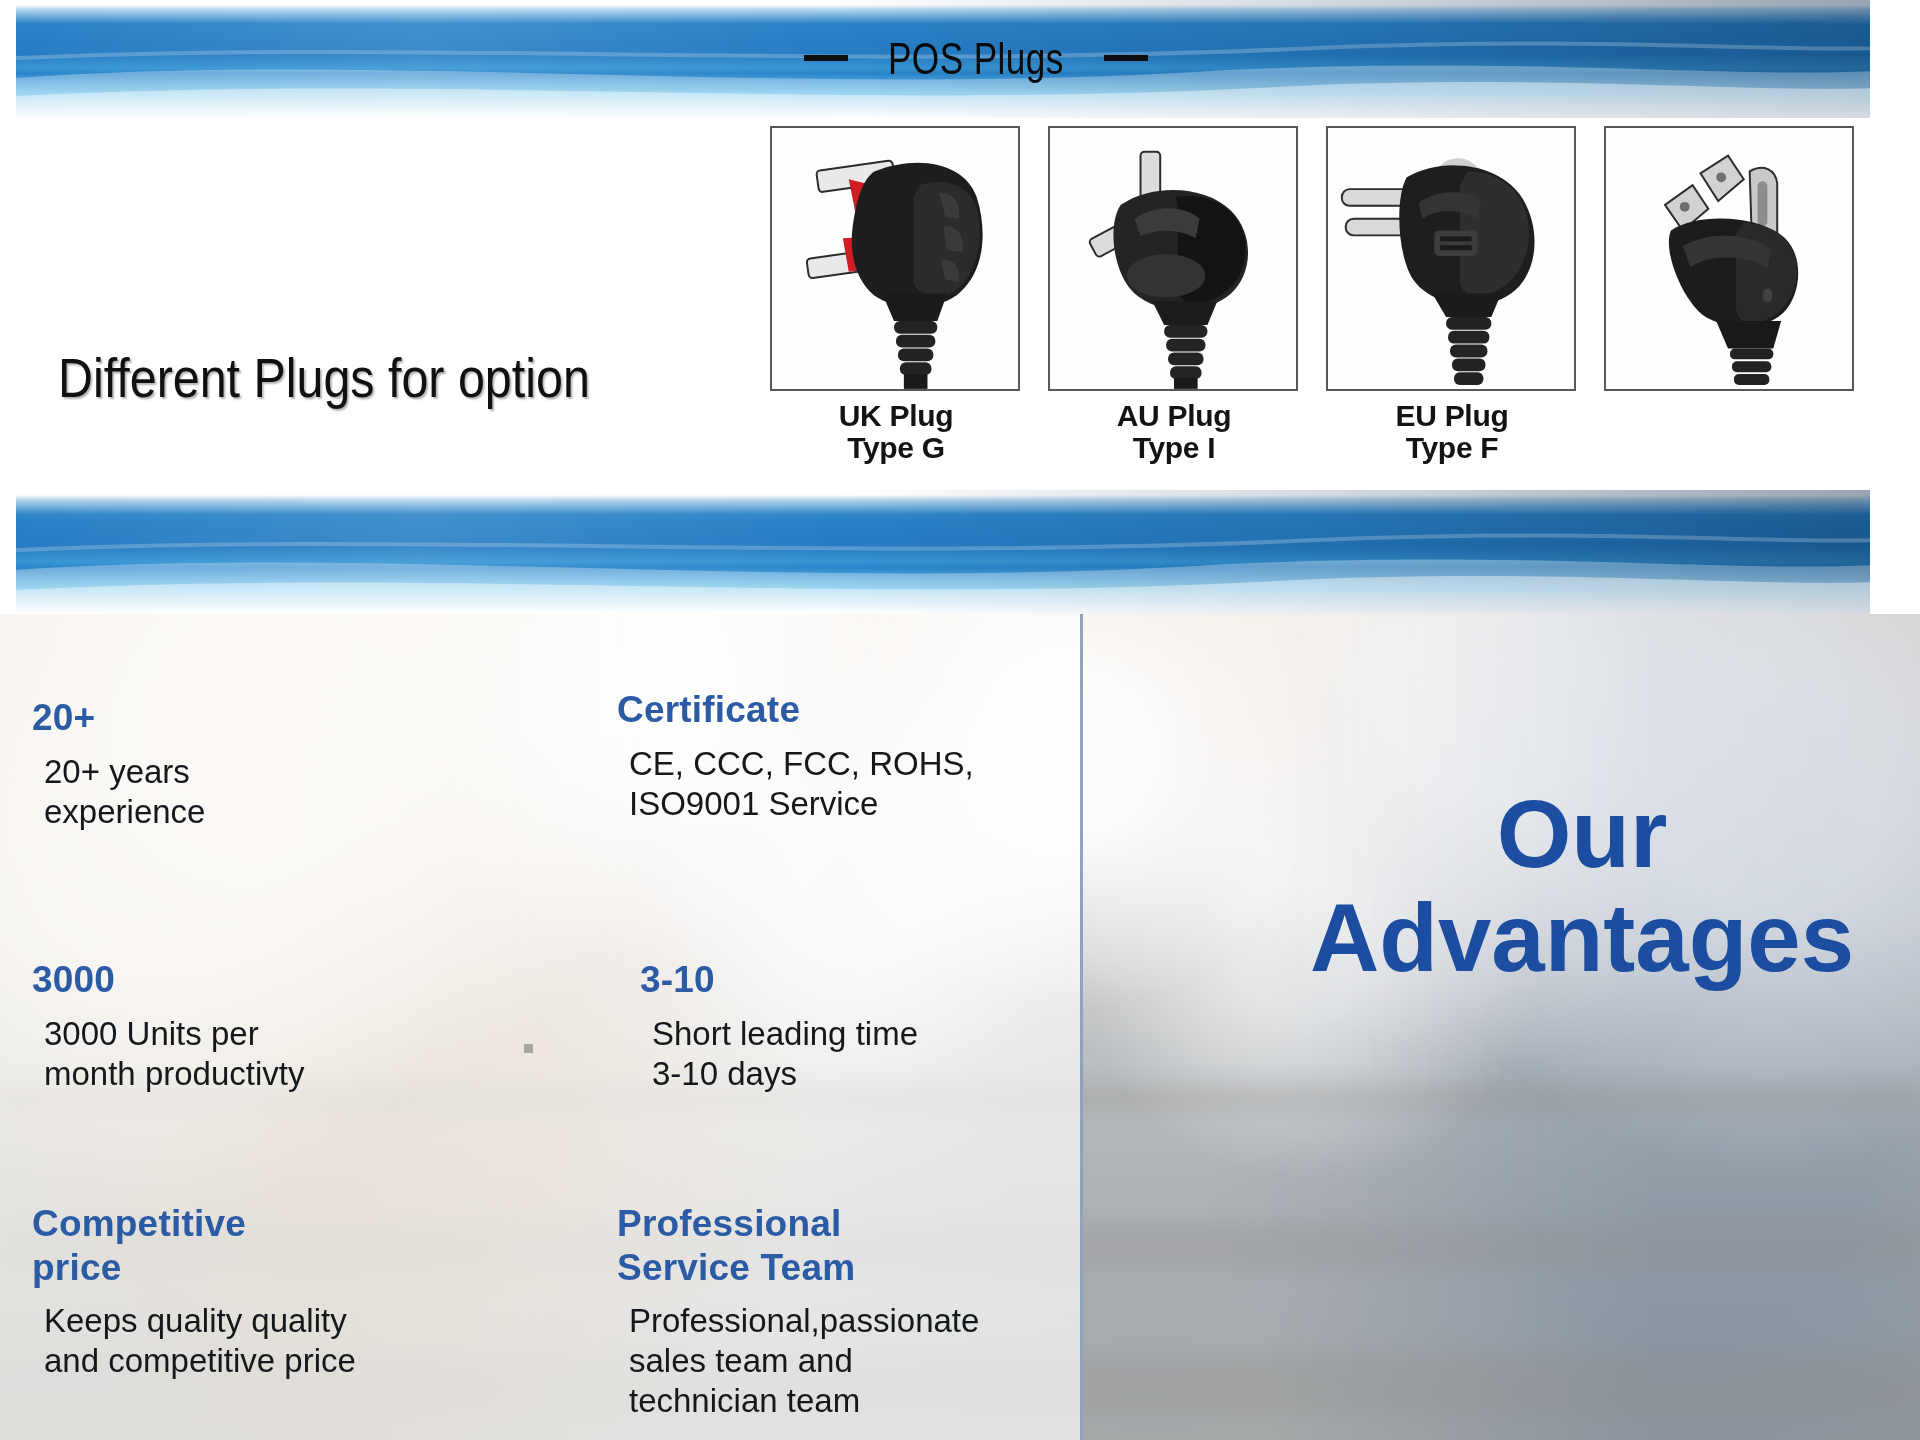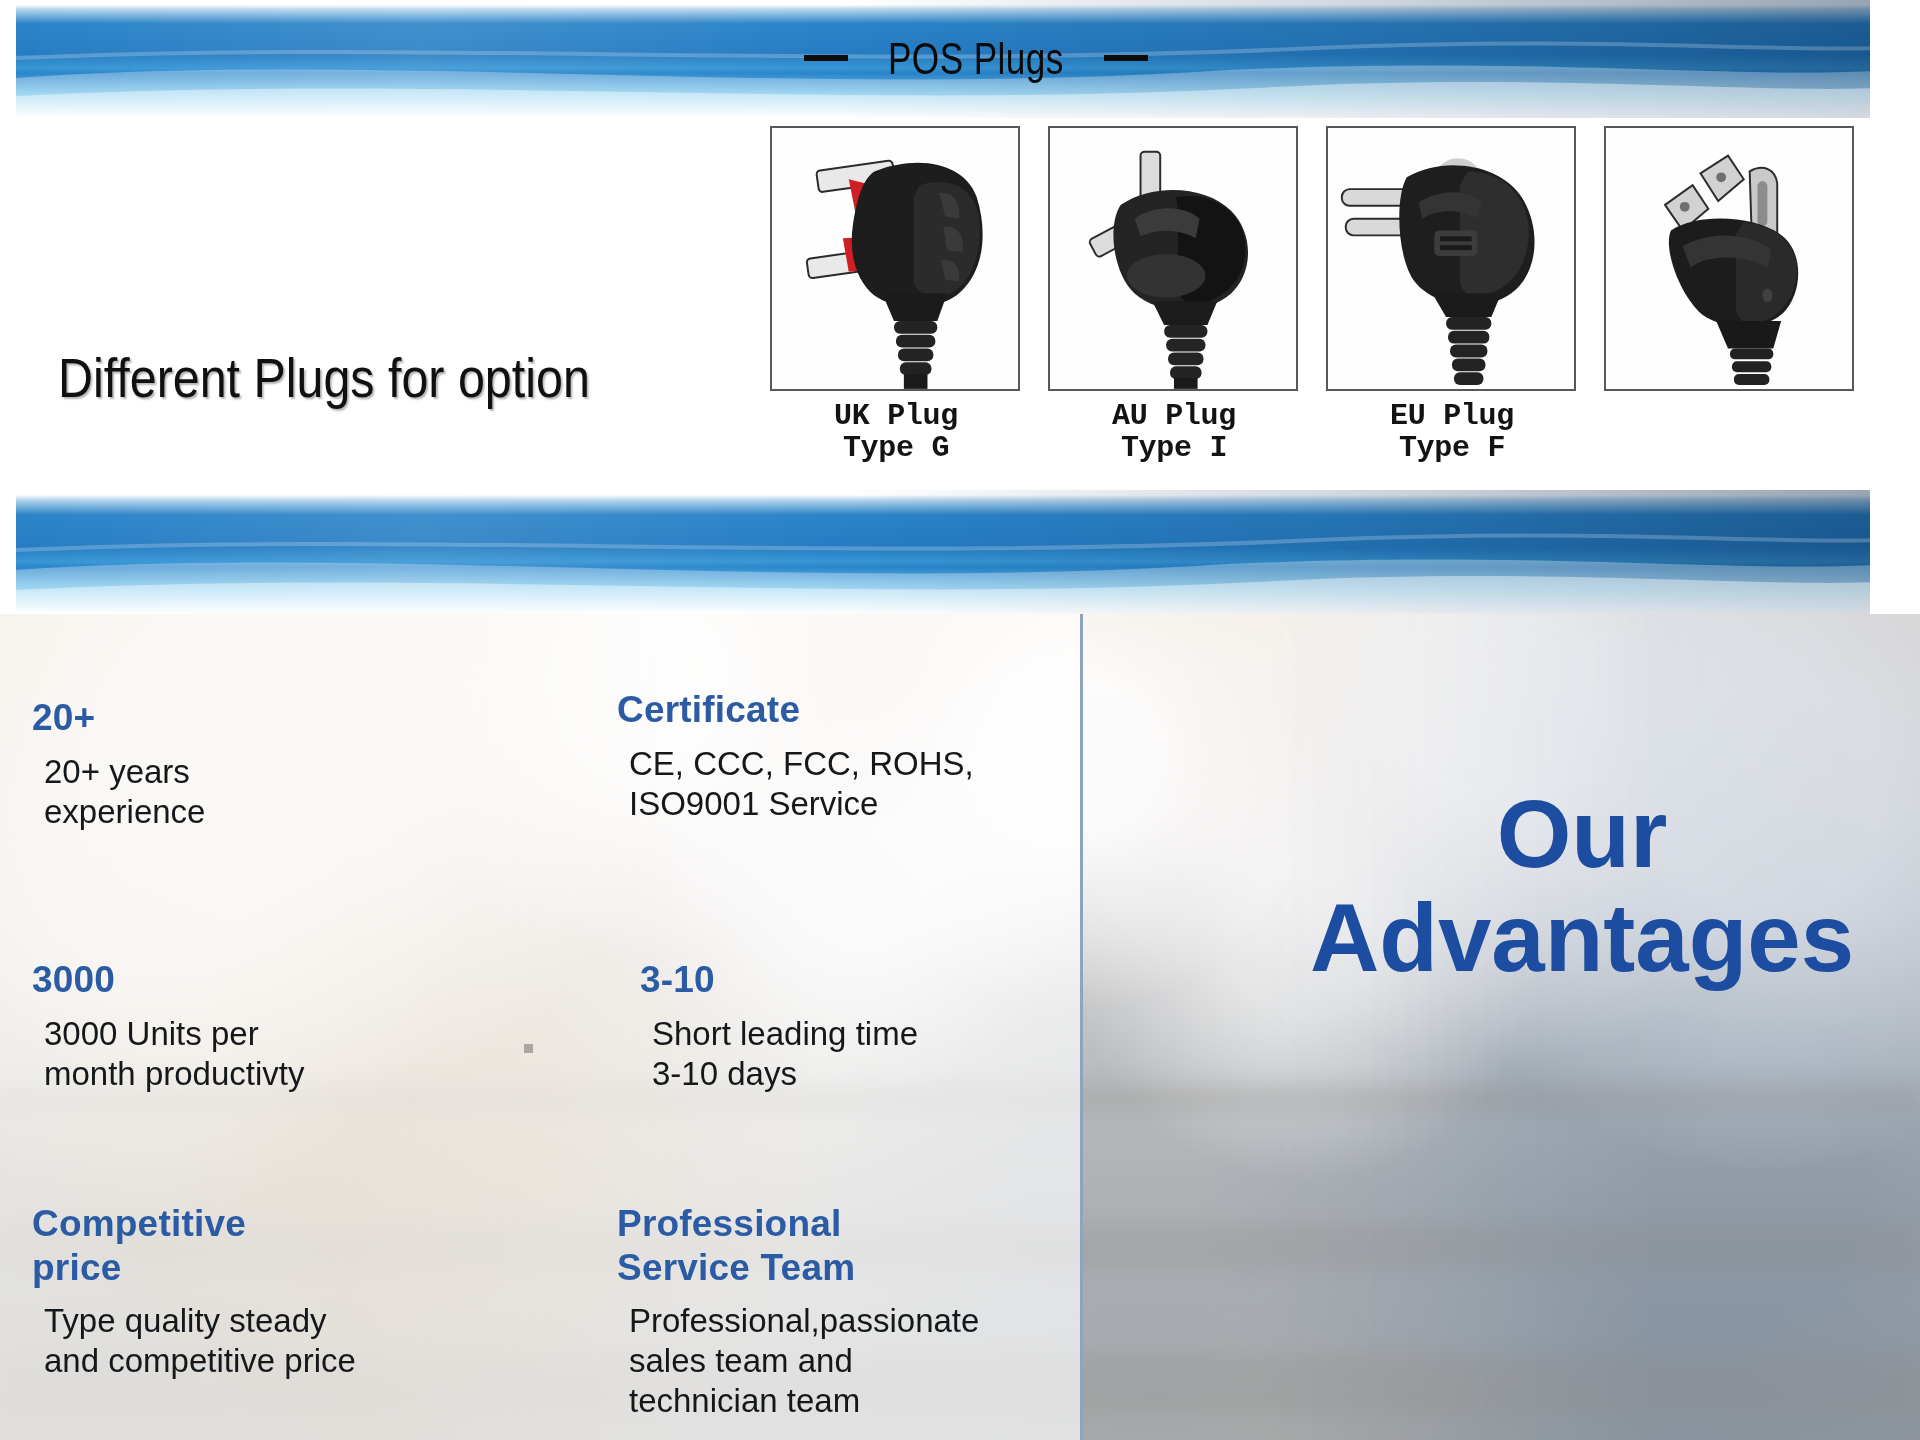--- a/index.html
+++ b/index.html
@@ -99,21 +99,21 @@
     width:250px;height:265px;
     border:2px solid #58585a;
     background:#fefefe;
     position:relative;
     overflow:hidden;
     box-sizing:border-box;
   }
   .plug-caption{
     margin-top:9px;
     text-align:center;
-    font-family:Liberation Mono, monospace;
+    font-family:Liberation Sans, sans-serif;
     font-weight:bold;
     font-size:30px;
     line-height:1.08;
     color:#131313;
     letter-spacing:-0.3px;
   }
 
   
   #advantages{
     position:absolute;top:614px;left:0;
@@ -429,21 +429,21 @@
 
     <div class="adv-cell" id="cell-3">
       <p class="adv-title">3-10</p>
       <p class="adv-body">Short leading time
 3-10 days</p>
     </div>
 
     <div class="adv-cell" id="cell-4">
       <p class="adv-title" style="white-space:pre-line;">Competitive
 price</p>
-      <p class="adv-body">Type quality steady
+      <p class="adv-body">Keeps quality quality
 and competitive price</p>
     </div>
 
     <div class="adv-cell" id="cell-5">
       <p class="adv-title" style="white-space:pre-line;">Professional
 Service Team</p>
       <p class="adv-body">Professional,passionate
 sales team and
 technician team</p>
     </div>

